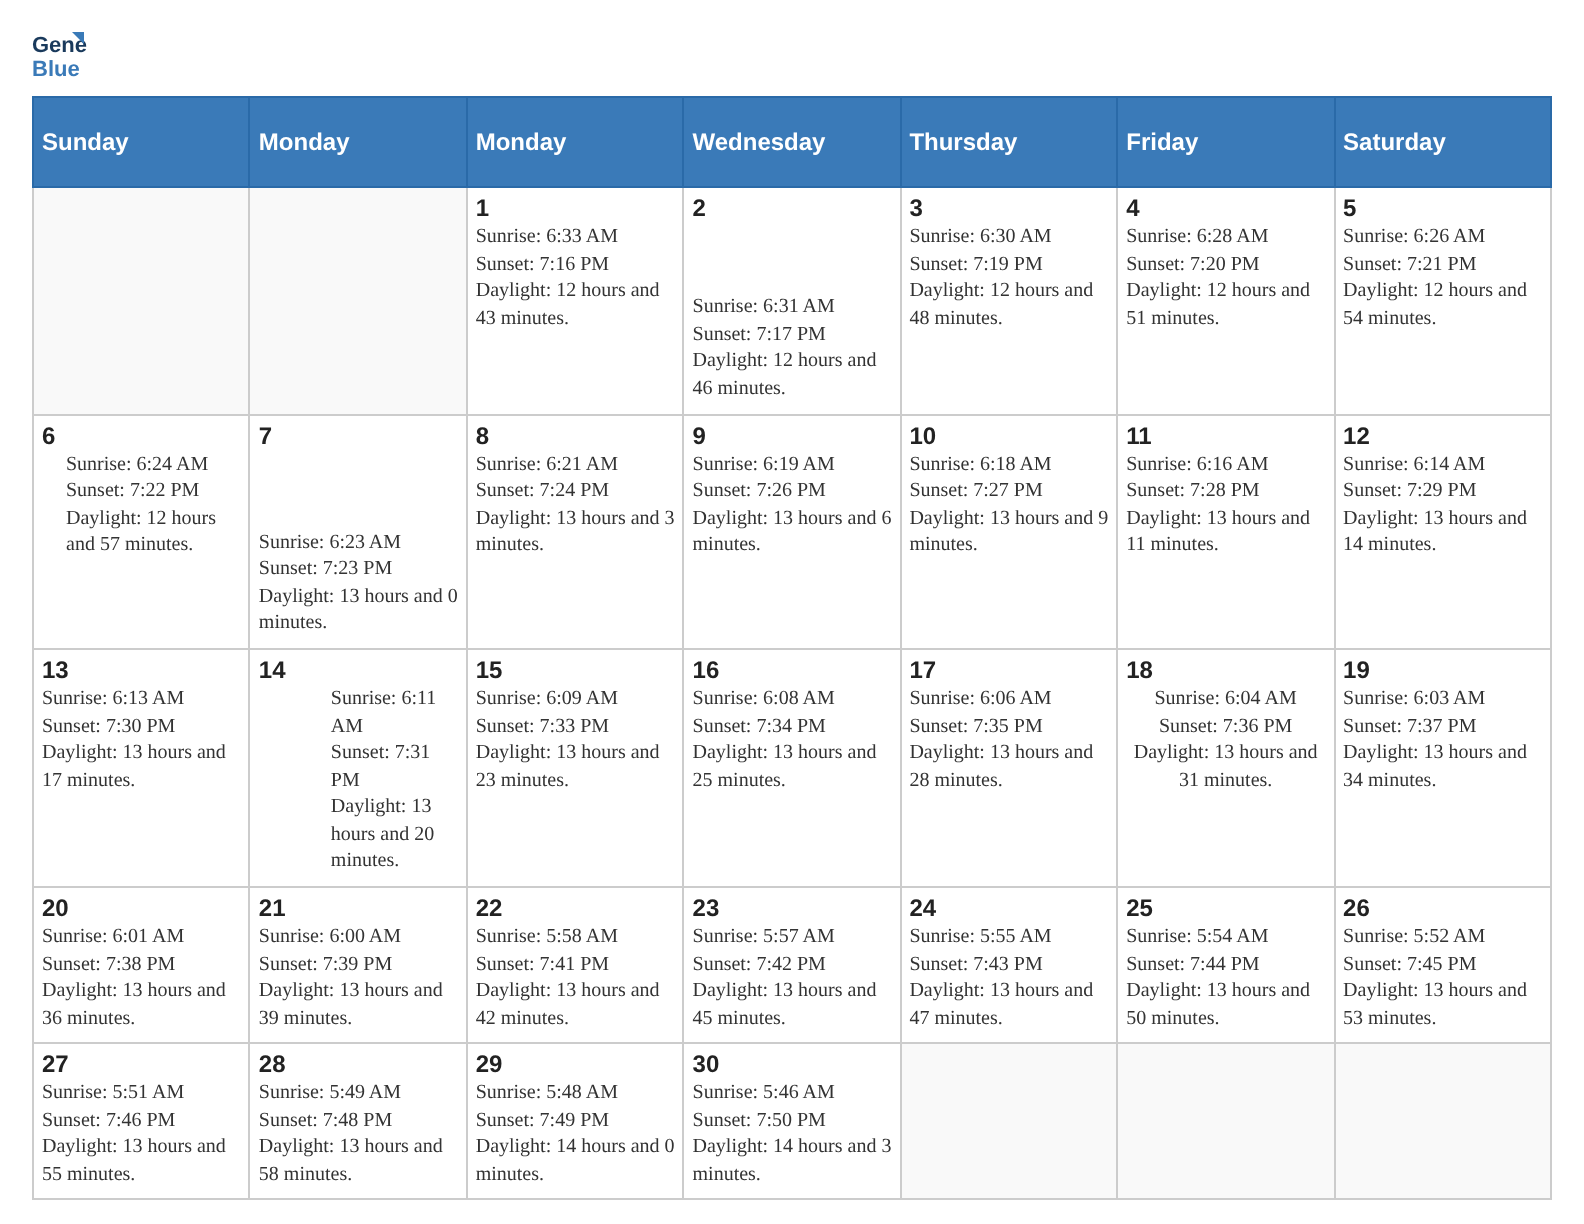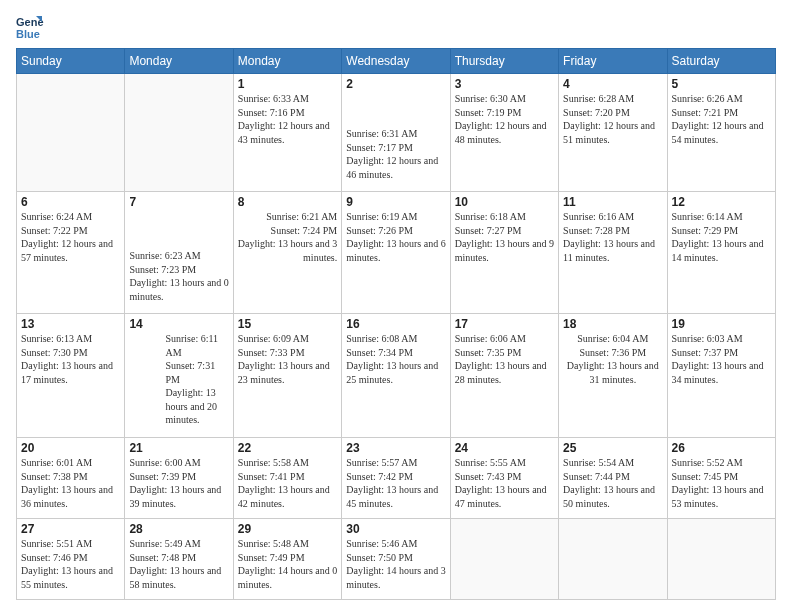--- a/index.html
+++ b/index.html
@@ -48,22 +48,22 @@
       flex: 1;
       border: 1px solid #ccc;
       border-collapse: collapse;
       width: 100%;
       table-layout: fixed;
     }
     .calendar th {
       background: #3a7ab8;
       color: #fff;
       font-size: 12px;
-      font-weight: normal;
-      padding: 5px 4px;
+      font-weight: bold;
+      padding: 15px 4px;
       text-align: left;
       border: 1px solid #2a6aa8;
     }
     .calendar td {
       border: 1px solid #ccc;
       vertical-align: top;
       padding: 3px 4px;
       font-size: 10px;
       color: #333;
       width: 14.28%;
@@ -150,33 +150,33 @@
           <td>
             <span class="day-num">5</span>
             <div class="cell-info" style="white-space: pre-line;">Sunrise: 6:26 AM
 Sunset: 7:21 PM
 Daylight: 12 hours and 54 minutes.</div>
           </td>
         </tr>
         <tr>
           <td>
             <span class="day-num">6</span>
-            <div class="cell-info" style="white-space: pre-line;">Sunrise: 6:24 AM
+            <div class="cell-info" style="white-space: pre-line; margin-left: 12px;">Sunrise: 6:24 AM
 Sunset: 7:22 PM
 Daylight: 12 hours and 57 minutes.</div>
           </td>
           <td>
             <span class="day-num">7</span>
             <div class="cell-info" style="white-space: pre-line; margin-top: 40px;">Sunrise: 6:23 AM
 Sunset: 7:23 PM
 Daylight: 13 hours and 0 minutes.</div>
           </td>
           <td>
             <span class="day-num">8</span>
-            <div class="cell-info" style="white-space: pre-line; text-align: right;">Sunrise: 6:21 AM
+            <div class="cell-info" style="white-space: pre-line;">Sunrise: 6:21 AM
 Sunset: 7:24 PM
 Daylight: 13 hours and 3 minutes.</div>
           </td>
           <td>
             <span class="day-num">9</span>
             <div class="cell-info" style="white-space: pre-line;">Sunrise: 6:19 AM
 Sunset: 7:26 PM
 Daylight: 13 hours and 6 minutes.</div>
           </td>
           <td>

